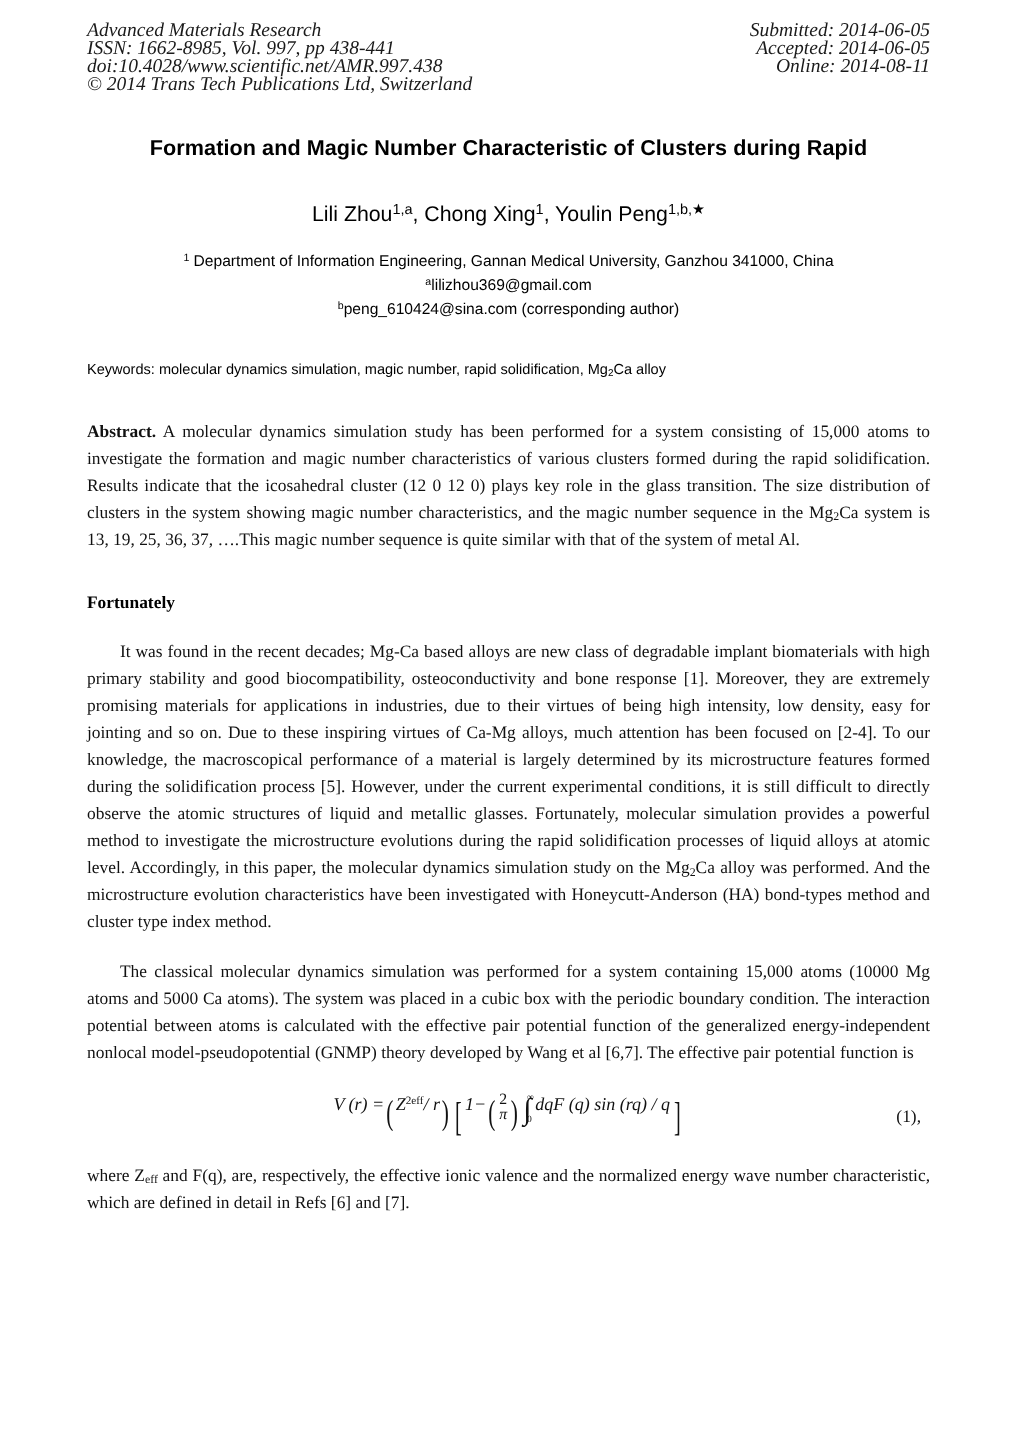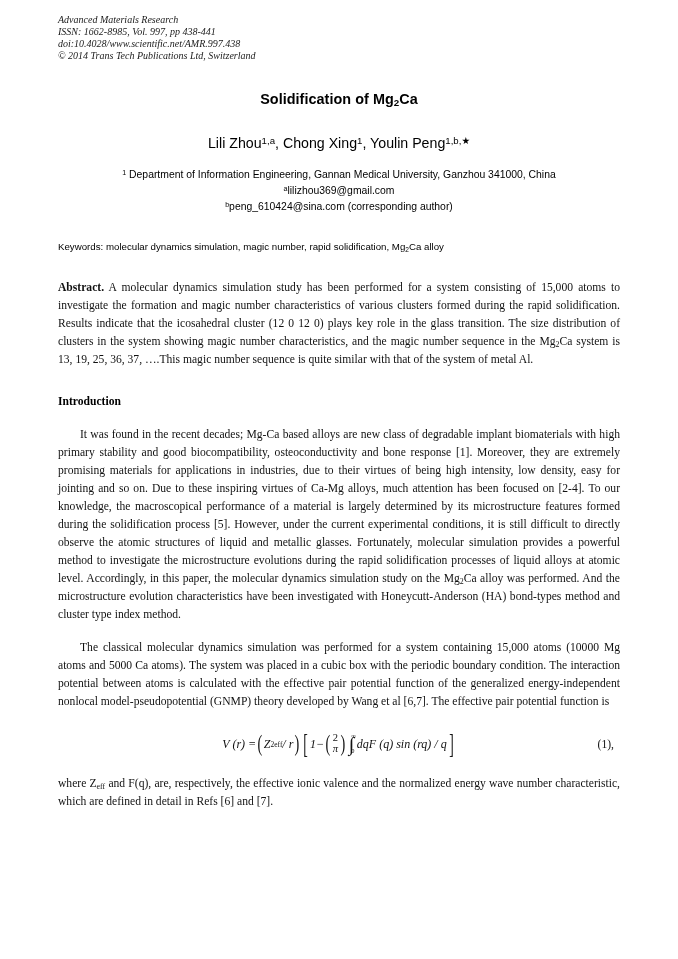--- a/index.html
+++ b/index.html
@@ -22,21 +22,21 @@
     width: 562px;
   }
 
   
   .jheader {
     display: flex;
     justify-content: space-between;
     align-items: flex-start;
     font-family: "Liberation Serif", "DejaVu Serif", serif;
     font-style: italic;
-    font-size: 10px;
+    font-size: 13px;
     line-height: 12.1px;
     color: #1a1a1a;
   }
   .jheader .left { text-align: left; }
   .jheader .right { text-align: right; white-space: nowrap; }
   .jheader div div { white-space: nowrap; }
 
   
   .title-block {
     margin-top: 29px;
@@ -111,21 +111,21 @@
     position: relative;
     height: 34px;
   }
   .equation {
     font-family: "Liberation Serif", "DejaVu Serif", serif;
     font-style: italic;
     font-size: 12px;
     color: #111;
     white-space: nowrap;
     display: flex;
-    align-items: center;
+    align-items: flex-start;
   }
   .eqnum {
     position: absolute;
     right: 6px;
     font-family: "Liberation Serif", "DejaVu Serif", serif;
     font-style: normal;
     font-size: 11.6px;
     color: #111;
   }
   .bigparen {
@@ -183,39 +183,44 @@
 <div class="page">
   <div class="content">
 
     <div class="jheader">
       <div class="left">
         <div>Advanced Materials Research</div>
         <div>ISSN: 1662-8985, Vol. 997, pp 438-441</div>
         <div>doi:10.4028/www.scientific.net/AMR.997.438</div>
         <div>© 2014 Trans Tech Publications Ltd, Switzerland</div>
       </div>
+      <div class="right">
+        <div>Submitted: 2014-06-05</div>
+        <div>Accepted: 2014-06-05</div>
+        <div>Online: 2014-08-11</div>
+      </div>
     </div>
 
     <div class="title-block">
-      <div class="title-line-2"><span>Solidification of Mg</span><sub>2</sub><span>Ca</span></div>
+      <div>Formation and Magic Number Characteristic of Clusters during Rapid</div>
     </div>
 
     <div class="authors"><span>Lili Zhou</span><sup>1,a</sup><span>, </span><span>Chong Xing</span><sup>1</sup><span>, </span><span>Youlin Peng</span><sup>1,b,★</sup></div>
 
     <div class="affil">
       <div><sup>1</sup><span> Department of Information Engineering, Gannan Medical University, Ganzhou 341000, China</span></div>
       <div class="emails"><sup>a</sup><span>lilizhou369@gmail.com</span></div>
       <div class="emails"><sup>b</sup><span>peng_610424@sina.com (corresponding author)</span></div>
     </div>
 
     <div class="keywords"><b>Keywords:</b><span> molecular dynamics simulation, magic number, rapid solidification, Mg</span><sub>2</sub><span>Ca alloy</span></div>
 
     <div class="serif abstract"><b>Abstract.</b><span> A molecular dynamics simulation study has been performed for a system consisting of 15,000 atoms to investigate the formation and magic number characteristics of various clusters formed during the rapid solidification. Results indicate that the icosahedral cluster (12 0 12 0) plays key role in the glass transition. The size distribution of clusters in the system showing magic number characteristics, and the magic number sequence in the Mg</span><sub>2</sub><span>Ca system is 13, 19, 25, 36, 37, ….This magic number sequence is quite similar with that of the system of metal Al.</span></div>
 
-    <div class="section-head">Introduction</div>
+    <div class="section-head">Fortunately</div>
     <div class="serif para"><span>It was found in the recent decades; Mg-Ca based alloys are new class of degradable implant biomaterials with high primary stability and good biocompatibility, osteoconductivity and bone response [1]. Moreover, they are extremely promising materials for applications in industries, due to their virtues of being high intensity, low density, easy for jointing and so on. Due to these inspiring virtues of Ca-Mg alloys, much attention has been focused on [2-4]. To our knowledge, the macroscopical performance of a material is largely determined by its microstructure features formed during the solidification process [5]. However, under the current experimental conditions, it is still difficult to directly observe the atomic structures of liquid and metallic glasses. Fortunately, molecular simulation provides a powerful method to investigate the microstructure evolutions during the rapid solidification processes of liquid alloys at atomic level. Accordingly, in this paper, the molecular dynamics simulation study on the Mg</span><sub>2</sub><span>Ca alloy was performed. And the microstructure evolution characteristics have been investigated with Honeycutt-Anderson (HA) bond-types method and cluster type index method.</span></div>
 
     <div class="serif para">The classical molecular dynamics simulation was performed for a system containing 15,000 atoms (10000 Mg atoms and 5000 Ca atoms). The system was placed in a cubic box with the periodic boundary condition. The interaction potential between atoms is calculated with the effective pair potential function of the generalized energy-independent nonlocal model-pseudopotential (GNMP) theory developed by Wang et al [6,7]. The effective pair potential function is</div>
 
     <div class="equation-row">
       <div class="equation">
         <span>V (r) =</span>
         <span class="bigparen">(</span>
         <span>Z</span>
           <span class="eqsup">2</span>

